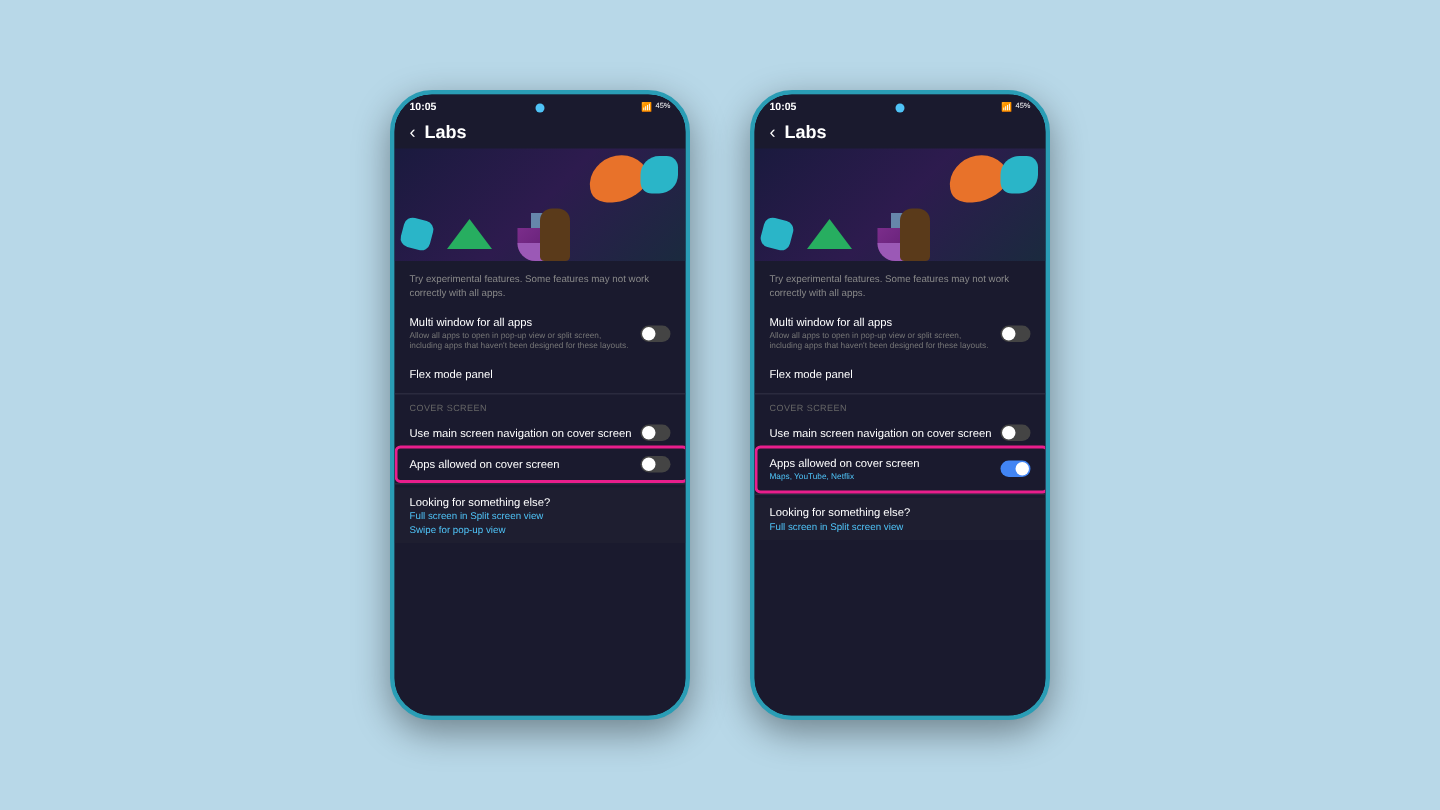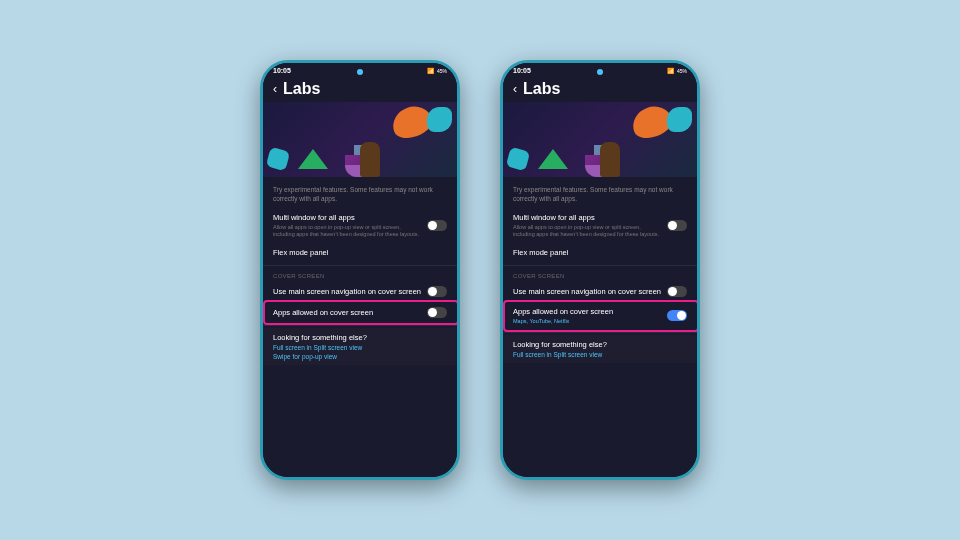--- a/index.html
+++ b/index.html
@@ -83,21 +83,21 @@
       background: #1a1a2e;
       flex-shrink: 0;
     }
     .back-arrow {
       color: #fff;
       font-size: 12px;
       margin-right: 6px;
     }
     .header-title {
       color: #fff;
-      font-size: 16px;
+      font-size: 12px;
       font-weight: 600;
     }
 
     
     .hero-image {
       width: 100%;
       height: 75px;
       flex-shrink: 0;
       position: relative;
       overflow: hidden;

